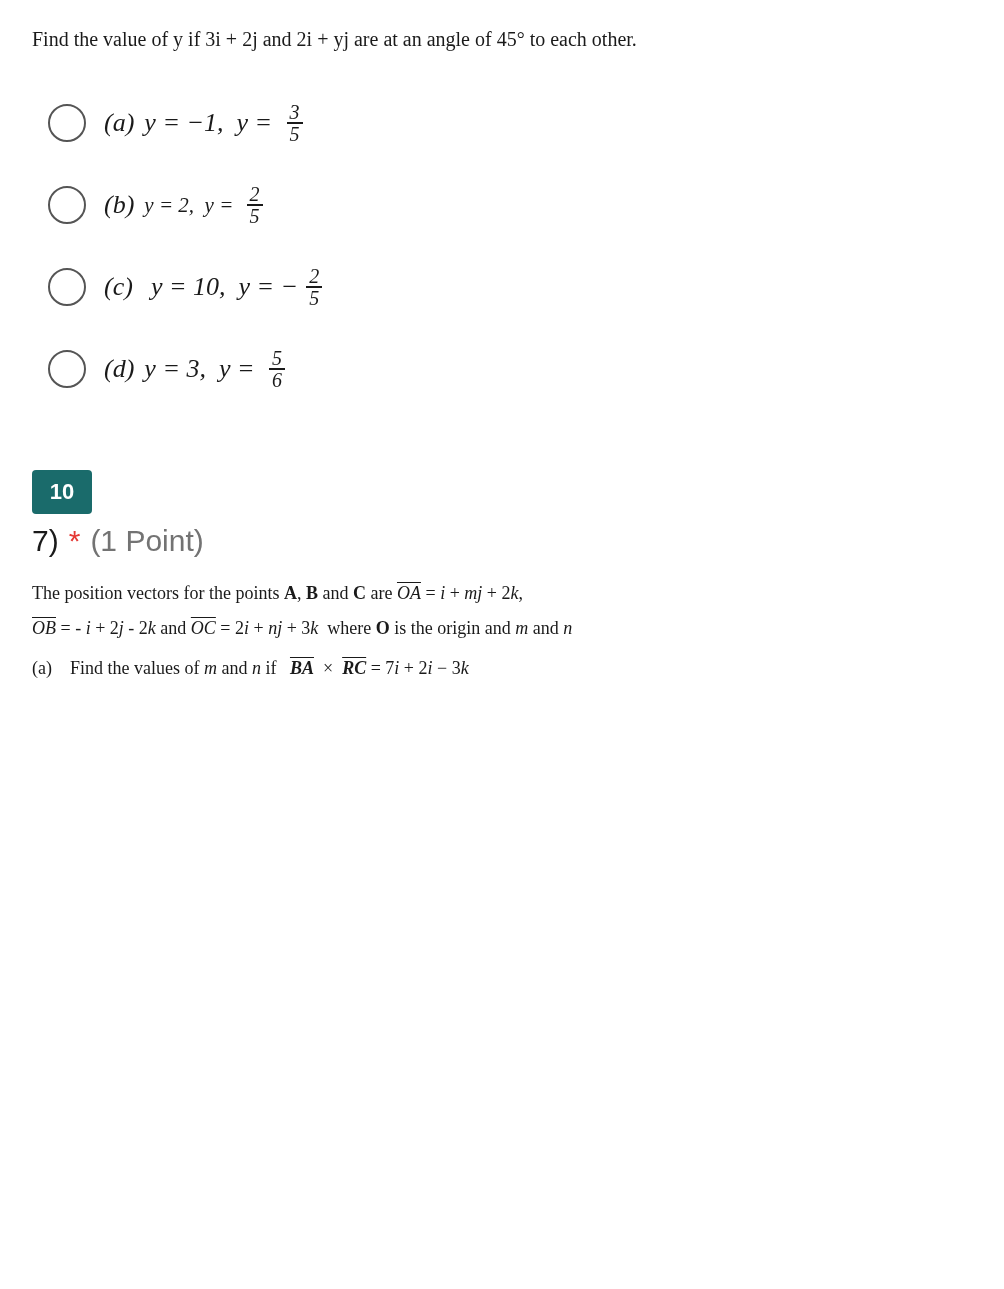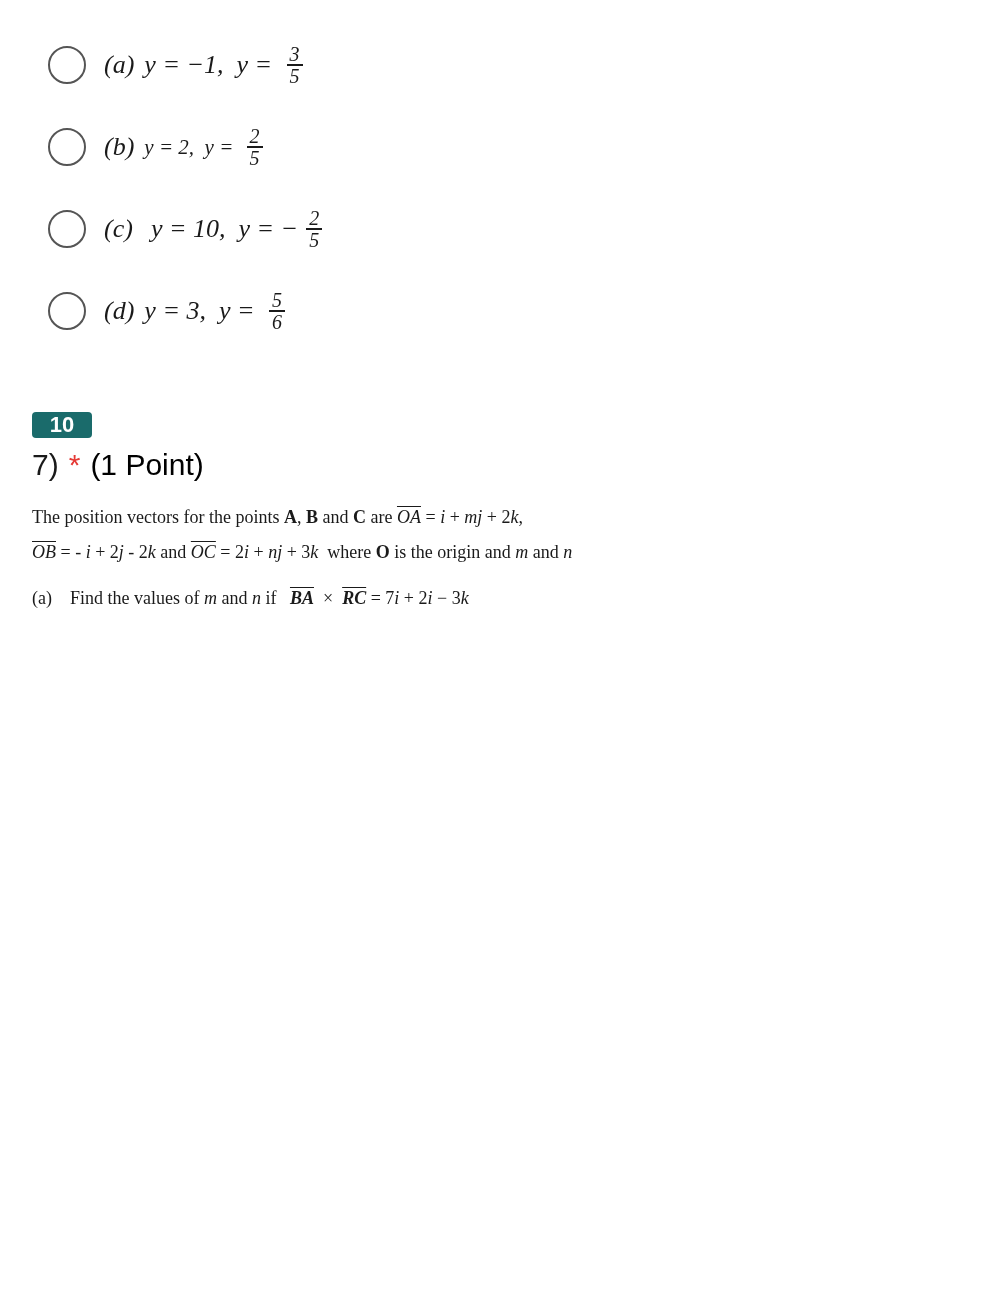--- a/index.html
+++ b/index.html
@@ -99,21 +99,21 @@
 
     .question-number-box {
       display: inline-flex;
       align-items: center;
       justify-content: center;
       background: #1a6b6b;
       color: white;
       font-size: 22px;
       font-weight: bold;
       width: 60px;
-      height: 26px;
+      height: 44px;
       border-radius: 4px;
       margin-bottom: 10px;
       font-family: Arial, sans-serif;
     }
 
     .question-subtitle {
       font-size: 30px;
       font-family: Arial, sans-serif;
       margin-bottom: 20px;
       display: flex;
@@ -121,21 +121,21 @@
       gap: 10px;
     }
 
     .asterisk {
       color: #e53935;
       font-size: 30px;
     }
 
     .point-label {
       font-size: 30px;
-      color: #000000;
+      color: #737373;
     }
 
     .question-body {
       font-size: 18px;
       line-height: 1.7;
       font-family: Liberation Serif, serif;
     }
 
     .vector-bar {
       text-decoration: overline;
@@ -149,20 +149,23 @@
     .bold-letter {
       font-weight: bold;
       font-style: normal;
     }
   </style>
 </head>
 <body>
 
 <div class="page">
 
+  <div class="question-header">
+    <span>Find the value of y if 3i + 2j and 2i + yj are at an angle of 45° to each other.</span>
+  </div>
 
   <div class="options-container">
 
     <div class="option-row">
       <div class="radio-circle"></div>
       <div class="option-text">
         <span class="option-label">(<i>a</i>)</span>
         <span style="font-style:italic; font-size:26px;">
           <i>y</i> = −1,&nbsp; <i>y</i> =&nbsp;
         </span>
@@ -232,21 +235,21 @@
   <div class="question-body">
     <p>
       The position vectors for the points <span class="bold-letter">A</span>, <span class="bold-letter">B</span> and <span class="bold-letter">C</span> are
       <span class="vector-bar"><i>OA</i></span> = <i>i</i> + <i>m</i><i>j</i> + 2<i>k</i>,
     </p>
     <p style="margin-top:4px;">
       <span class="vector-bar"><i>OB</i></span> = - <i>i</i> + 2<i>j</i> - 2<i>k</i> and
       <span class="vector-bar"><i>OC</i></span> = 2<i>i</i> + <i>n</i><i>j</i> + 3<i>k</i>&nbsp;
       where <span class="bold-letter">O</span> is the origin and <i>m</i> and <i>n</i>
     </p>
-    <p class="sub-question" style="margin-top:16px;">
+    <p class="sub-question" style="margin-top:10px;">
       (a)&nbsp;&nbsp;&nbsp; Find the values of <i>m</i> and <i>n</i> if &nbsp;
       <span style="position:relative; display:inline-block;">
         <span style="text-decoration:overline; font-weight:bold; font-style:italic;">BA</span>
       </span>
       &nbsp;×&nbsp;
       <span style="text-decoration:overline; font-weight:bold; font-style:italic;">RC</span>
       = 7<i>i</i> + 2<i>i</i> − 3<i>k</i>
     </p>
   </div>
 

